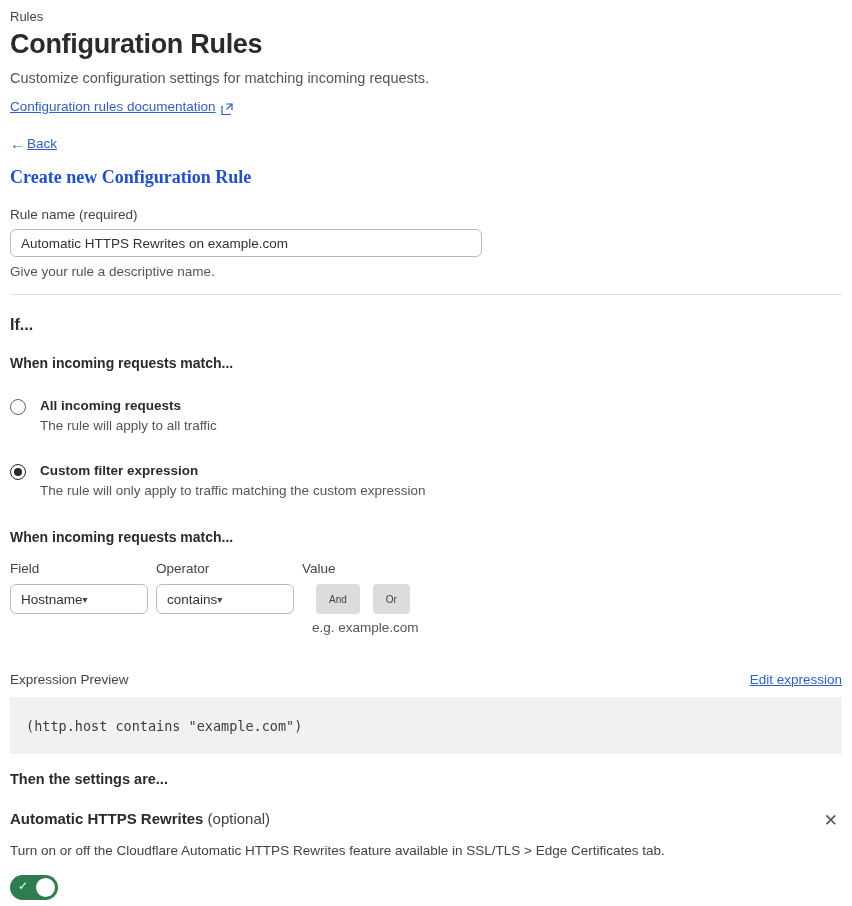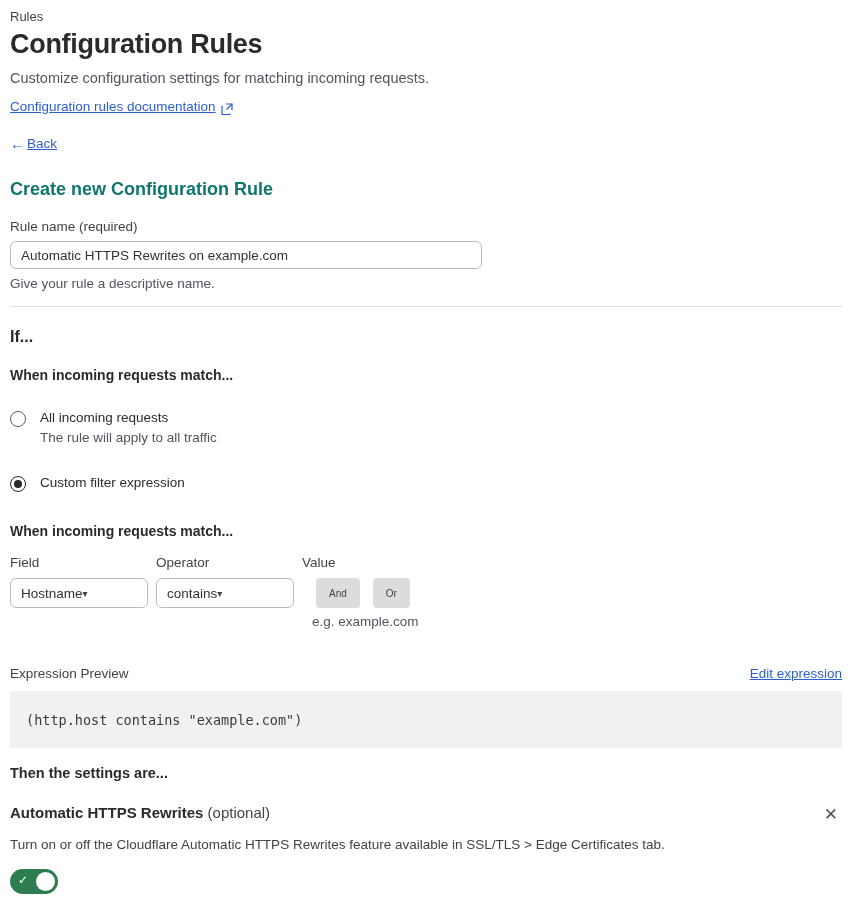--- a/index.html
+++ b/index.html
@@ -35,24 +35,25 @@
     text-decoration: underline;
     cursor: pointer;
     font-size: 13.5px;
   }
   .doc-link-row { margin-top: 13px; display: flex; align-items: center; gap: 5px; }
   .ext-icon { display: inline-block; width: 12px; height: 12px; }
   .back-row { margin-top: 21px; display: flex; align-items: center; }
   .back-arrow { color: #2b5fce; font-size: 15px; margin-right: 2px; }
 
   h2.section-heading {
-    margin-top: 27px;
+    margin-top: 15px;
     font-size: 18px;
     font-weight: 700;
-    color: #0f766e;
+    color: #1d4ed8;
+    font-family: Liberation Serif, serif;
   }
   .field-label {
     margin-top: 19px;
     font-size: 13.5px;
     color: #3f4449;
   }
   .text-input {
     margin-top: 7px;
     width: 472px;
     height: 28px;
@@ -107,21 +108,21 @@
   }
   .radio-circle.checked { border-color: #26282a; }
   .radio-circle.checked::after {
     content: "";
     width: 8px;
     height: 8px;
     border-radius: 50%;
     background: #26282a;
   }
   .radio-texts { margin-left: 14px; }
-  .radio-label { font-size: 13.5px; font-weight: 400; color: #2b2b2b; }
+  .radio-label { font-size: 13.5px; font-weight: 700; color: #2b2b2b; }
   .radio-desc { margin-top: 5px; font-size: 13.5px; color: #4f565e; }
 
   .builder { margin-top: 31px; }
   .builder-labels { display: flex; font-size: 13.5px; color: #3f4449; }
   .builder-labels .lbl-field { width: 146px; }
   .builder-labels .lbl-operator { width: 146px; }
   .builder-row { margin-top: 8px; display: flex; align-items: center; }
   .select-box {
     width: 138px;
     height: 30px;
@@ -288,20 +289,21 @@
     <span class="radio-texts">
       <span class="radio-label" style="display:block">All incoming requests</span>
       <span class="radio-desc" style="display:block">The rule will apply to all traffic</span>
     </span>
   </div>
 
   <div class="radio-option">
     <span class="radio-circle checked"></span>
     <span class="radio-texts">
       <span class="radio-label" style="display:block">Custom filter expression</span>
+      <span class="radio-desc" style="display:block">The rule will only apply to traffic matching the custom expression</span>
     </span>
   </div>
 
   
   <div class="builder">
     <h4 class="match-heading" style="margin-top:0">When incoming requests match...</h4>
 
     <div class="builder-labels" style="margin-top:16px">
       <span class="lbl-field">Field</span>
       <span class="lbl-operator">Operator</span>

